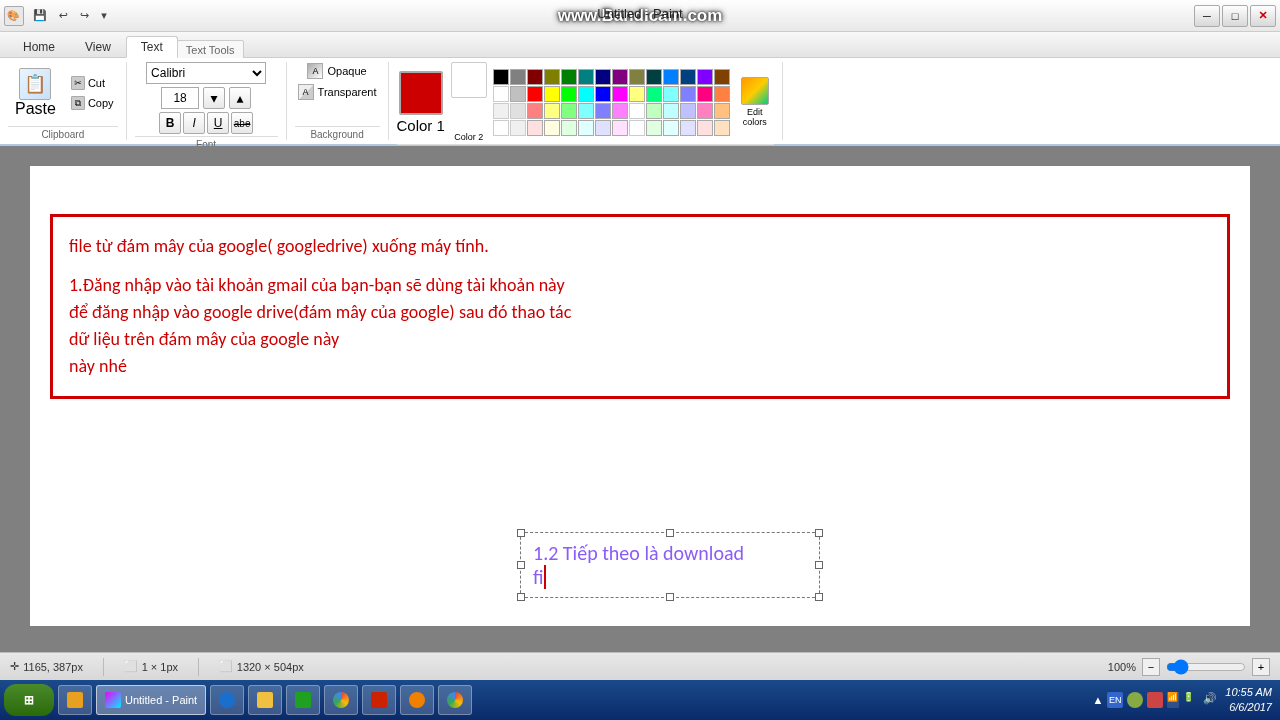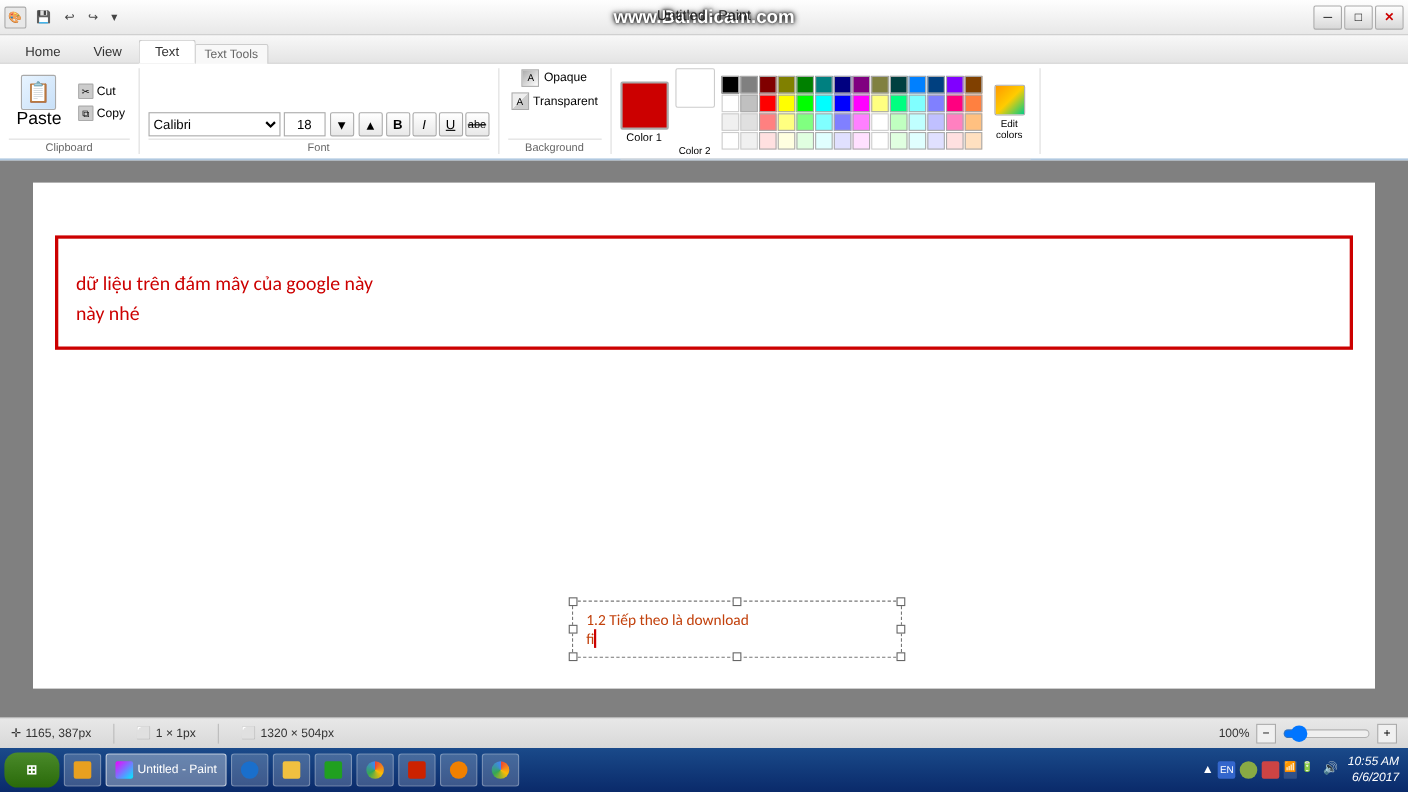--- a/index.html
+++ b/index.html
@@ -168,22 +168,22 @@
       background: #ccc;
       border: 1px solid #aaa;
       border-radius: 1px;
       font-size: 9px;
       display: flex; align-items: center; justify-content: center;
     }
 
     
     .font-group { min-width: 160px; }
     .font-group .ribbon-group-content {
-      flex-direction: row;
-      align-items: flex-end;
+      flex-direction: column;
+      align-items: center;
       gap: 3px;
     }
     .font-row { display: flex; align-items: center; gap: 4px; }
     .font-select {
       width: 120px; height: 22px;
       font-size: 12px;
       border: 1px solid #aaa;
       background: white;
     }
     .font-size-input {
@@ -531,21 +531,21 @@
       </div>
       <div class="ribbon-group-label">Background</div>
     </div>
 
     <div class="ribbon-group colors-group">
       <div class="ribbon-group-content">
 
         <div style="display:flex; flex-direction:column; align-items:center; gap:2px;">
           <div class="color-swatch-big swatch-red" style="background:#cc0000; width:44px; height:44px;">
           </div>
-          <span style="font-size:10px;">Color 1</span>
+          <span style="font-size:15px;">Color 1</span>
         </div>
 
         <div style="display:flex; flex-direction:column; align-items:center; gap:2px;">
           <div class="color-swatch-big swatch-white" style="background:#ffffff; width:36px; height:36px; border:2px solid #aaa;">
           </div>
           <span style="font-size:9px;margin-top:32px;">Color 2</span>
         </div>
 
         <div>
           <div class="color-grid">
@@ -624,37 +624,40 @@
       </div>
       <div class="ribbon-group-label">Colors</div>
     </div>
   </div>
 
   <div class="canvas-area">
     <div class="paint-canvas">
 
       <div class="text-box-main">
         <div class="text-box-main-content">
+          <div>file từ đám mây của google( googledrive) xuống máy tính.</div>
           <div style="height:12px;"></div>
+          <div>1.Đăng nhập vào tài khoản gmail của bạn-bạn sẽ dùng tài khoản này</div>
+          <div>để đăng nhập vào google drive(đám mây của google) sau đó thao tác</div>
           <div>dữ liệu trên đám mây của google này</div>
           <div>này nhé</div>
         </div>
       </div>
 
 
       <div class="text-box-bottom-right" style="position:absolute; bottom:28px; left:490px; width:300px; border:1px dashed #777; padding:8px 12px;">
         <div class="resize-handle handle-tl"></div>
         <div class="resize-handle handle-tm"></div>
         <div class="resize-handle handle-tr"></div>
         <div class="resize-handle handle-ml"></div>
         <div class="resize-handle handle-mr"></div>
         <div class="resize-handle handle-bl"></div>
         <div class="resize-handle handle-bm"></div>
         <div class="resize-handle handle-br"></div>
-        <div class="text-box-bottom-right-content" style="color:#c2410c; font-family:Calibri,sans-serif; font-size:14px;">
+        <div class="text-box-bottom-right-content" style="color:#8b5cf6; font-family:Calibri,sans-serif; font-size:20px;">
           1.2 Tiếp theo là download<br>fi<span style="border-right:2px solid #cc0000; animation: blink 1s infinite;">​</span>
         </div>
       </div>
     </div>
   </div>
 
   <div class="status-bar">
     <div class="status-item">
       <span>✛</span>
       <span>1165, 387px</span>

